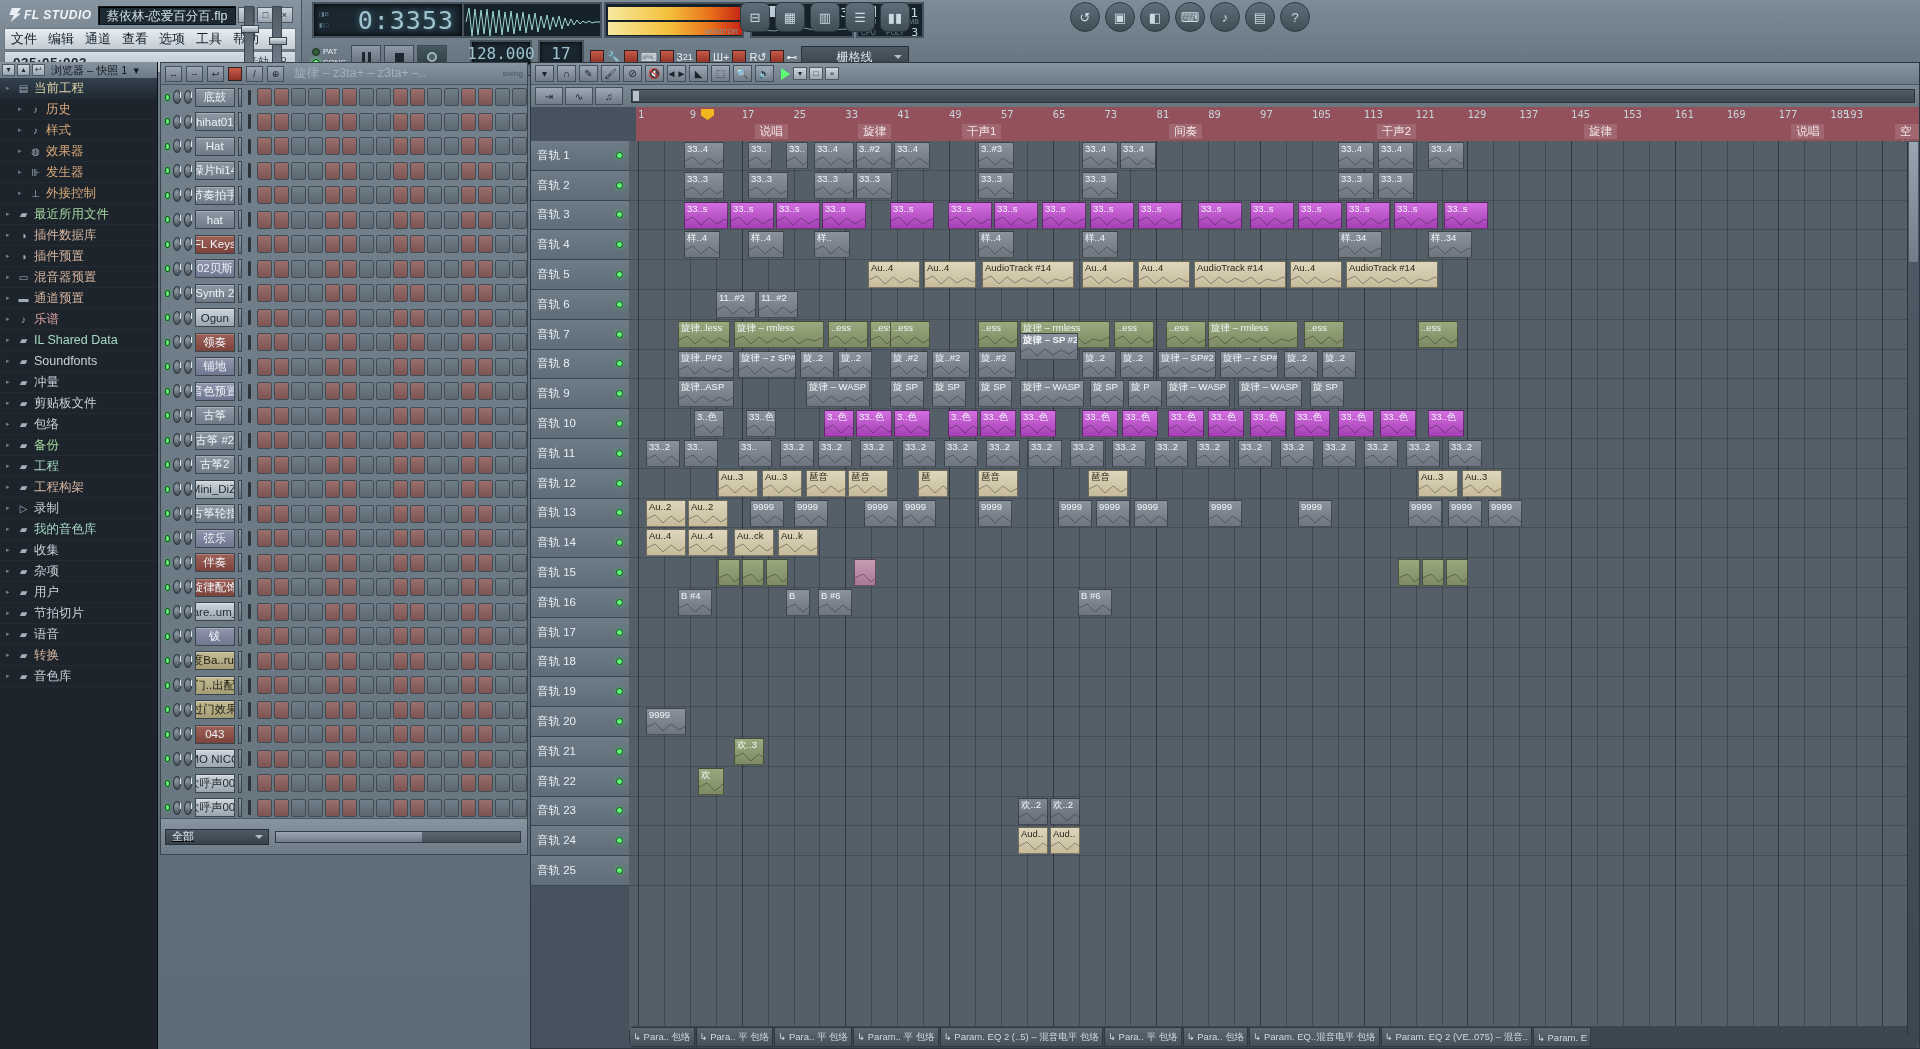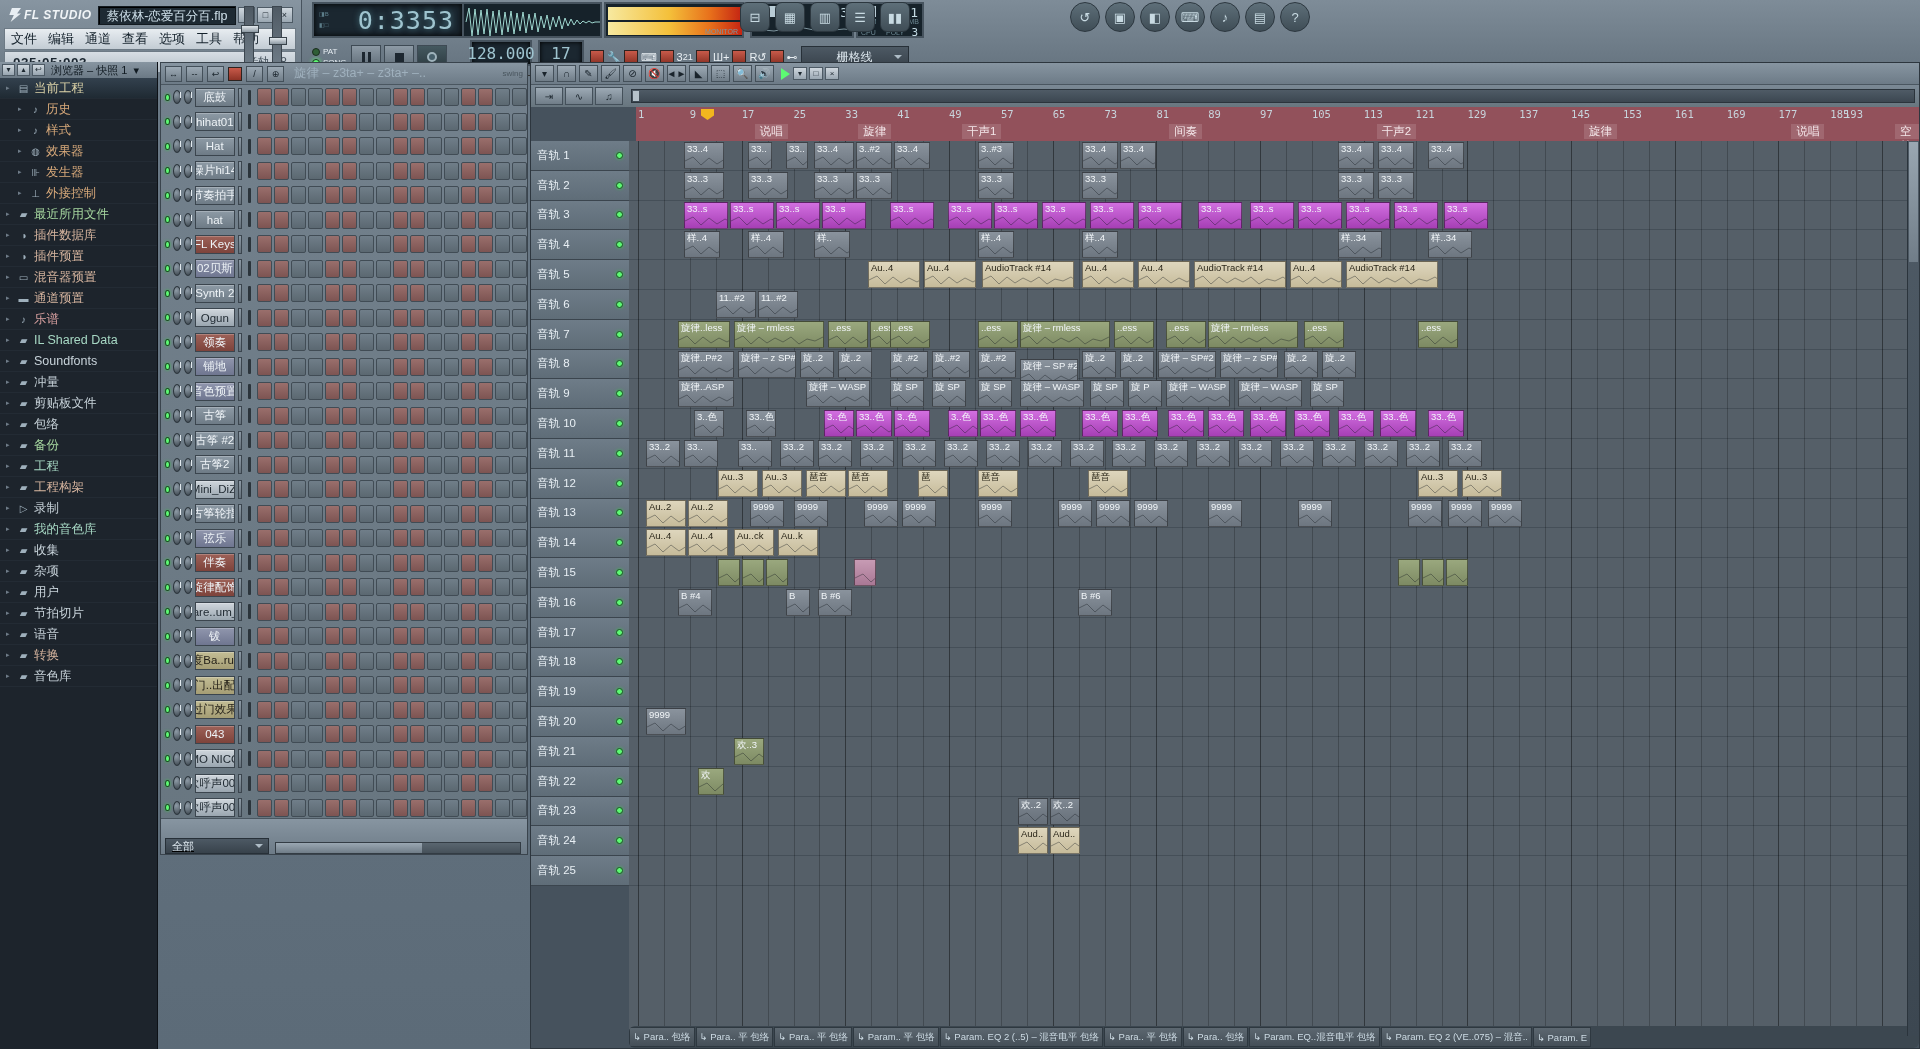--- a/index.html
+++ b/index.html
@@ -162,21 +162,21 @@
   .chname.tan { background:linear-gradient(#c3bd95,#a59d74); color:#242018; }
   .chname.pur { background:linear-gradient(#9096ad,#6f7690); }
   .chtail { width:7px; height:19px; background:linear-gradient(#8d9aa5,#636f79);
      border:1px solid #3b454e; }
   .stepsep { width:5px;height:15px; background:#2b343b; border-radius:1px; margin:0 3px;}
   .steps { display:flex; gap:2px; }
   .step { width:15px;height:18px; background:linear-gradient(#707e89,#5b6871);
      border:1px solid #414c55; border-radius:2px; }
   .step.b { background:linear-gradient(#9a6f6c,#7d5452); }
   .rackfoot { position:absolute; left:0; bottom:0; width:366px; height:36px;
-     background:linear-gradient(#8795a1,#6d7b87); display:flex; align-items:flex-end;
+     background:linear-gradient(#8795a1,#6d7b87); display:flex; align-items:center;
      border-top:1px solid #4a5660;text-decoration:underline; }
   .rackfoot .sel { width:104px; height:16px; margin-left:4px;
      background:linear-gradient(#4d5964,#38424b); border:1px solid #273038;
      color:#dbe5ec; font-size:11px; display:flex; align-items:center; padding-left:6px;
      position:relative;}
   .rackfoot .sel .car { position:absolute; right:5px; border-left:4px solid transparent;
      border-right:4px solid transparent; border-top:4px solid #aebcc6; }
   .rackscroll { flex:1; height:12px; margin:0 6px;
      background:linear-gradient(#5a6670,#46515a); border:1px solid #333c44; }
   .rackscroll i { display:block; height:10px; width:60%;
@@ -1825,21 +1825,21 @@
           </svg></div>
         <div class="clip pat" style="left: 261px; top: 209.6px; width: 38px;"><span>旋 .#2</span><svg class="wave" viewBox="0 0 100 12" preserveAspectRatio="none">
             <polyline fill="none" stroke="rgba(20,26,32,.7)" stroke-width="1" points="0,6 8,2 16,10 24,3 32,9 40,4 48,8 56,3 64,10 72,5 80,7 88,3 96,9 100,6"></polyline>
           </svg></div>
         <div class="clip pat" style="left: 303px; top: 209.6px; width: 38px;"><span>旋..#2</span><svg class="wave" viewBox="0 0 100 12" preserveAspectRatio="none">
             <polyline fill="none" stroke="rgba(20,26,32,.7)" stroke-width="1" points="0,6 8,2 16,10 24,3 32,9 40,4 48,8 56,3 64,10 72,5 80,7 88,3 96,9 100,6"></polyline>
           </svg></div>
         <div class="clip pat" style="left: 349px; top: 209.6px; width: 38px;"><span>旋..#2</span><svg class="wave" viewBox="0 0 100 12" preserveAspectRatio="none">
             <polyline fill="none" stroke="rgba(20,26,32,.7)" stroke-width="1" points="0,6 8,2 16,10 24,3 32,9 40,4 48,8 56,3 64,10 72,5 80,7 88,3 96,9 100,6"></polyline>
           </svg></div>
-        <div class="clip pat" style="left: 391px; top: 218px; width: 58px;"><span>旋律 – SP #2</span><svg class="wave" viewBox="0 0 100 12" preserveAspectRatio="none">
+        <div class="clip pat" style="left: 391px; top: 192px; width: 58px; font-weight: bold;"><span>旋律 – SP #2</span><svg class="wave" viewBox="0 0 100 12" preserveAspectRatio="none">
             <polyline fill="none" stroke="rgba(20,26,32,.7)" stroke-width="1" points="0,6 8,2 16,10 24,3 32,9 40,4 48,8 56,3 64,10 72,5 80,7 88,3 96,9 100,6"></polyline>
           </svg></div>
         <div class="clip pat" style="left: 453px; top: 209.6px; width: 34px;"><span>旋..2</span><svg class="wave" viewBox="0 0 100 12" preserveAspectRatio="none">
             <polyline fill="none" stroke="rgba(20,26,32,.7)" stroke-width="1" points="0,6 8,2 16,10 24,3 32,9 40,4 48,8 56,3 64,10 72,5 80,7 88,3 96,9 100,6"></polyline>
           </svg></div>
         <div class="clip pat" style="left: 491px; top: 209.6px; width: 34px;"><span>旋..2</span><svg class="wave" viewBox="0 0 100 12" preserveAspectRatio="none">
             <polyline fill="none" stroke="rgba(20,26,32,.7)" stroke-width="1" points="0,6 8,2 16,10 24,3 32,9 40,4 48,8 56,3 64,10 72,5 80,7 88,3 96,9 100,6"></polyline>
           </svg></div>
         <div class="clip pat" style="left: 529px; top: 209.6px; width: 58px;"><span>旋律 – SP#2</span><svg class="wave" viewBox="0 0 100 12" preserveAspectRatio="none">
             <polyline fill="none" stroke="rgba(20,26,32,.7)" stroke-width="1" points="0,6 8,2 16,10 24,3 32,9 40,4 48,8 56,3 64,10 72,5 80,7 88,3 96,9 100,6"></polyline>

